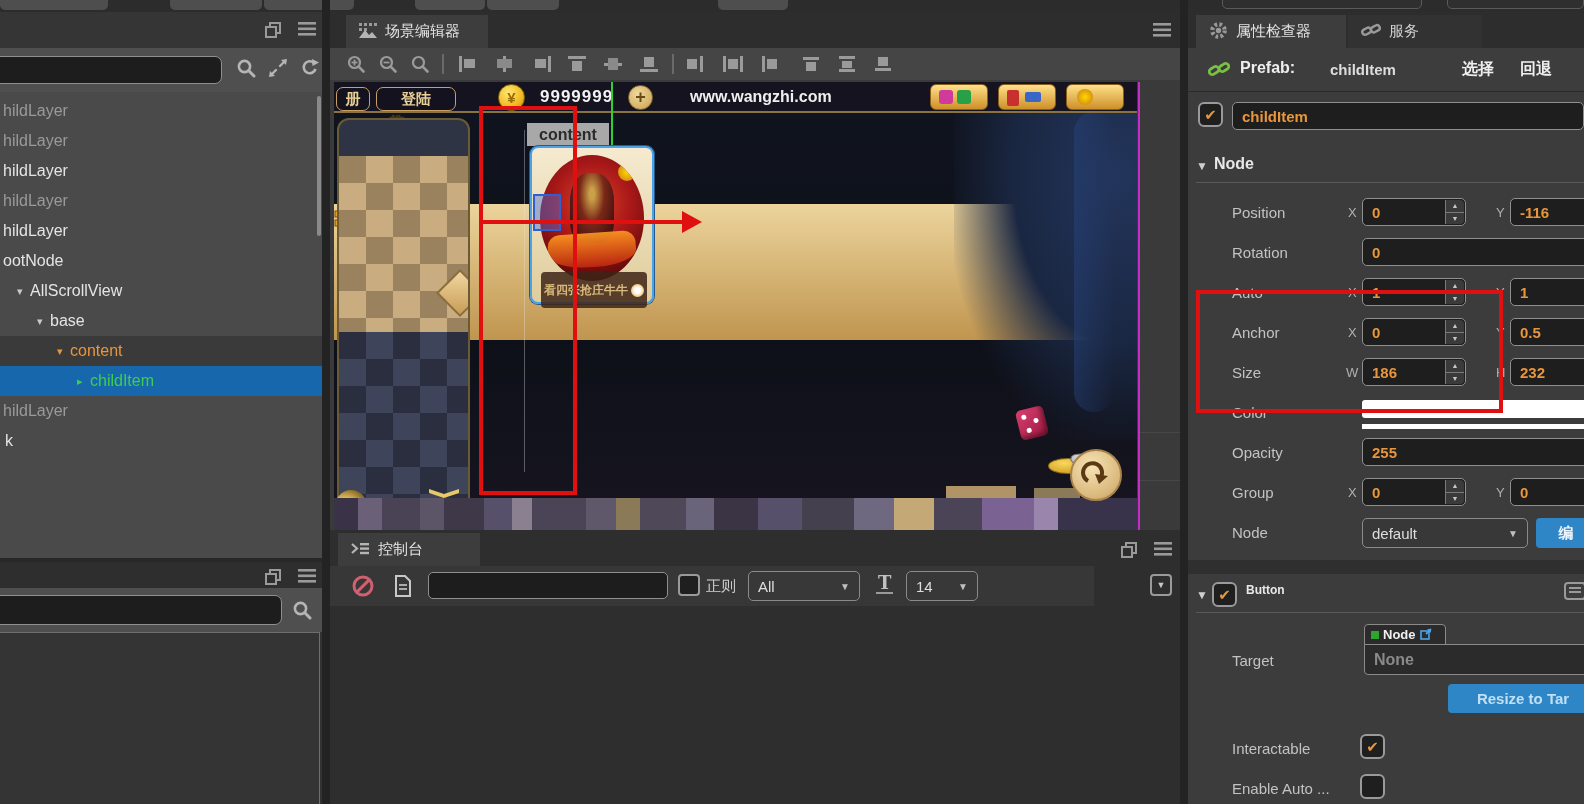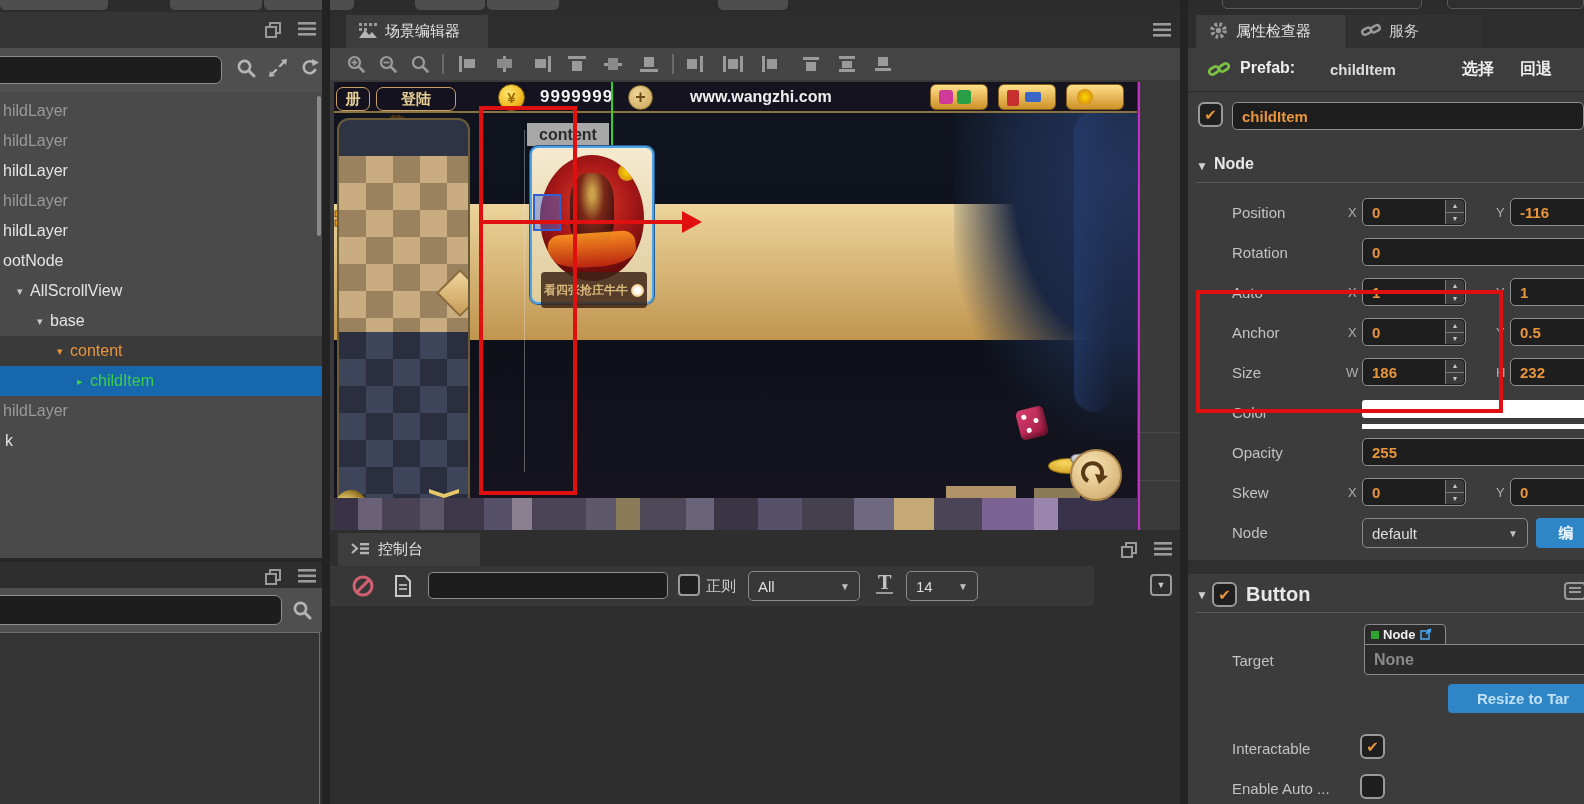--- a/index.html
+++ b/index.html
@@ -509,21 +509,21 @@
     <span class="axis" style="left:308px;top:353px;">H</span>
     <div class="input" style="left:322px;top:346px;width:90px;height:28px;">232</div>
 
     <span class="plabel" style="left:44px;top:392px;">Color</span>
     <div class="abs" style="left:174px;top:388px;width:238px;height:18px;background:#ffffff;border-radius:3px;"></div>
     <div class="abs" style="left:174px;top:412px;width:238px;height:5px;background:#ffffff;"></div>
 
     <span class="plabel" style="left:44px;top:432px;">Opacity</span>
     <div class="input" style="left:174px;top:426px;width:238px;height:28px;">255</div>
 
-    <span class="plabel" style="left:44px;top:472px;">Skew</span>
+    <span class="plabel" style="left:44px;top:472px;">Group</span>
     <span class="axis" style="left:160px;top:473px;">X</span>
     <div class="input" style="left:174px;top:466px;width:104px;height:28px;">
         <span>0</span>
       <div class="stepper">
           <span>▲</span>
           <span>▼</span>
         </div>
       </div>
     <span class="axis" style="left:308px;top:473px;">Y</span>
     <div class="input" style="left:322px;top:466px;width:90px;height:28px;">0</div>
@@ -532,21 +532,21 @@
     <div class="dd" style="left:174px;top:506px;width:166px;height:30px;">
       <span>default</span>
         <span class="caret">▼</span>
     </div>
     <div class="abs" style="left:348px;top:506px;width:60px;height:30px;background:#2e86c6;border-radius:4px;color:#eaf4fc;font-weight:700;font-size:15px;display:flex;align-items:center;justify-content:center;">编</div>
 
     <div class="abs" style="left:0;top:548px;width:396px;height:14px;background:#2f2f2f;"></div>
 
     <span class="abs" style="left:8px;top:576px;color:#cfcfcf;font-size:12px;">▼</span>
     <div class="chk" style="left:24px;top:570px;">✔</div>
-    <span class="abs" style="left:58px;top:571px;color:#e8e8e8;font-weight:700;font-size:20px;">Button</span>
+    <span class="abs" style="left:58px;top:571px;color:#e8e8e8;font-weight:700;font-size:12px;">Button</span>
     <span class="abs" style="left:376px;top:570px;"><svg width="22" height="18">
           <rect x="1" y="1" width="20" height="16" rx="3" fill="none" stroke="#9a9a9a" stroke-width="2"></rect>
           <line x1="5" y1="6" x2="17" y2="6" stroke="#9a9a9a" stroke-width="2"></line>
           <line x1="5" y1="10" x2="17" y2="10" stroke="#9a9a9a" stroke-width="2"></line>
         </svg></span>
     <div class="abs" style="left:8px;top:600px;width:388px;height:1px;background:#5a5a5a;"></div>
 
     <span class="plabel" style="left:44px;top:640px;">Target</span>
     <div class="abs" style="left:176px;top:612px;width:82px;height:21px;background:#2b2b2b;border:1px solid #8a8a8a;border-radius:4px 4px 0 0;display:flex;align-items:center;gap:4px;padding:0 6px;">
       <span style="width:8px;height:8px;background:#2ea52e;display:inline-block;"></span>

